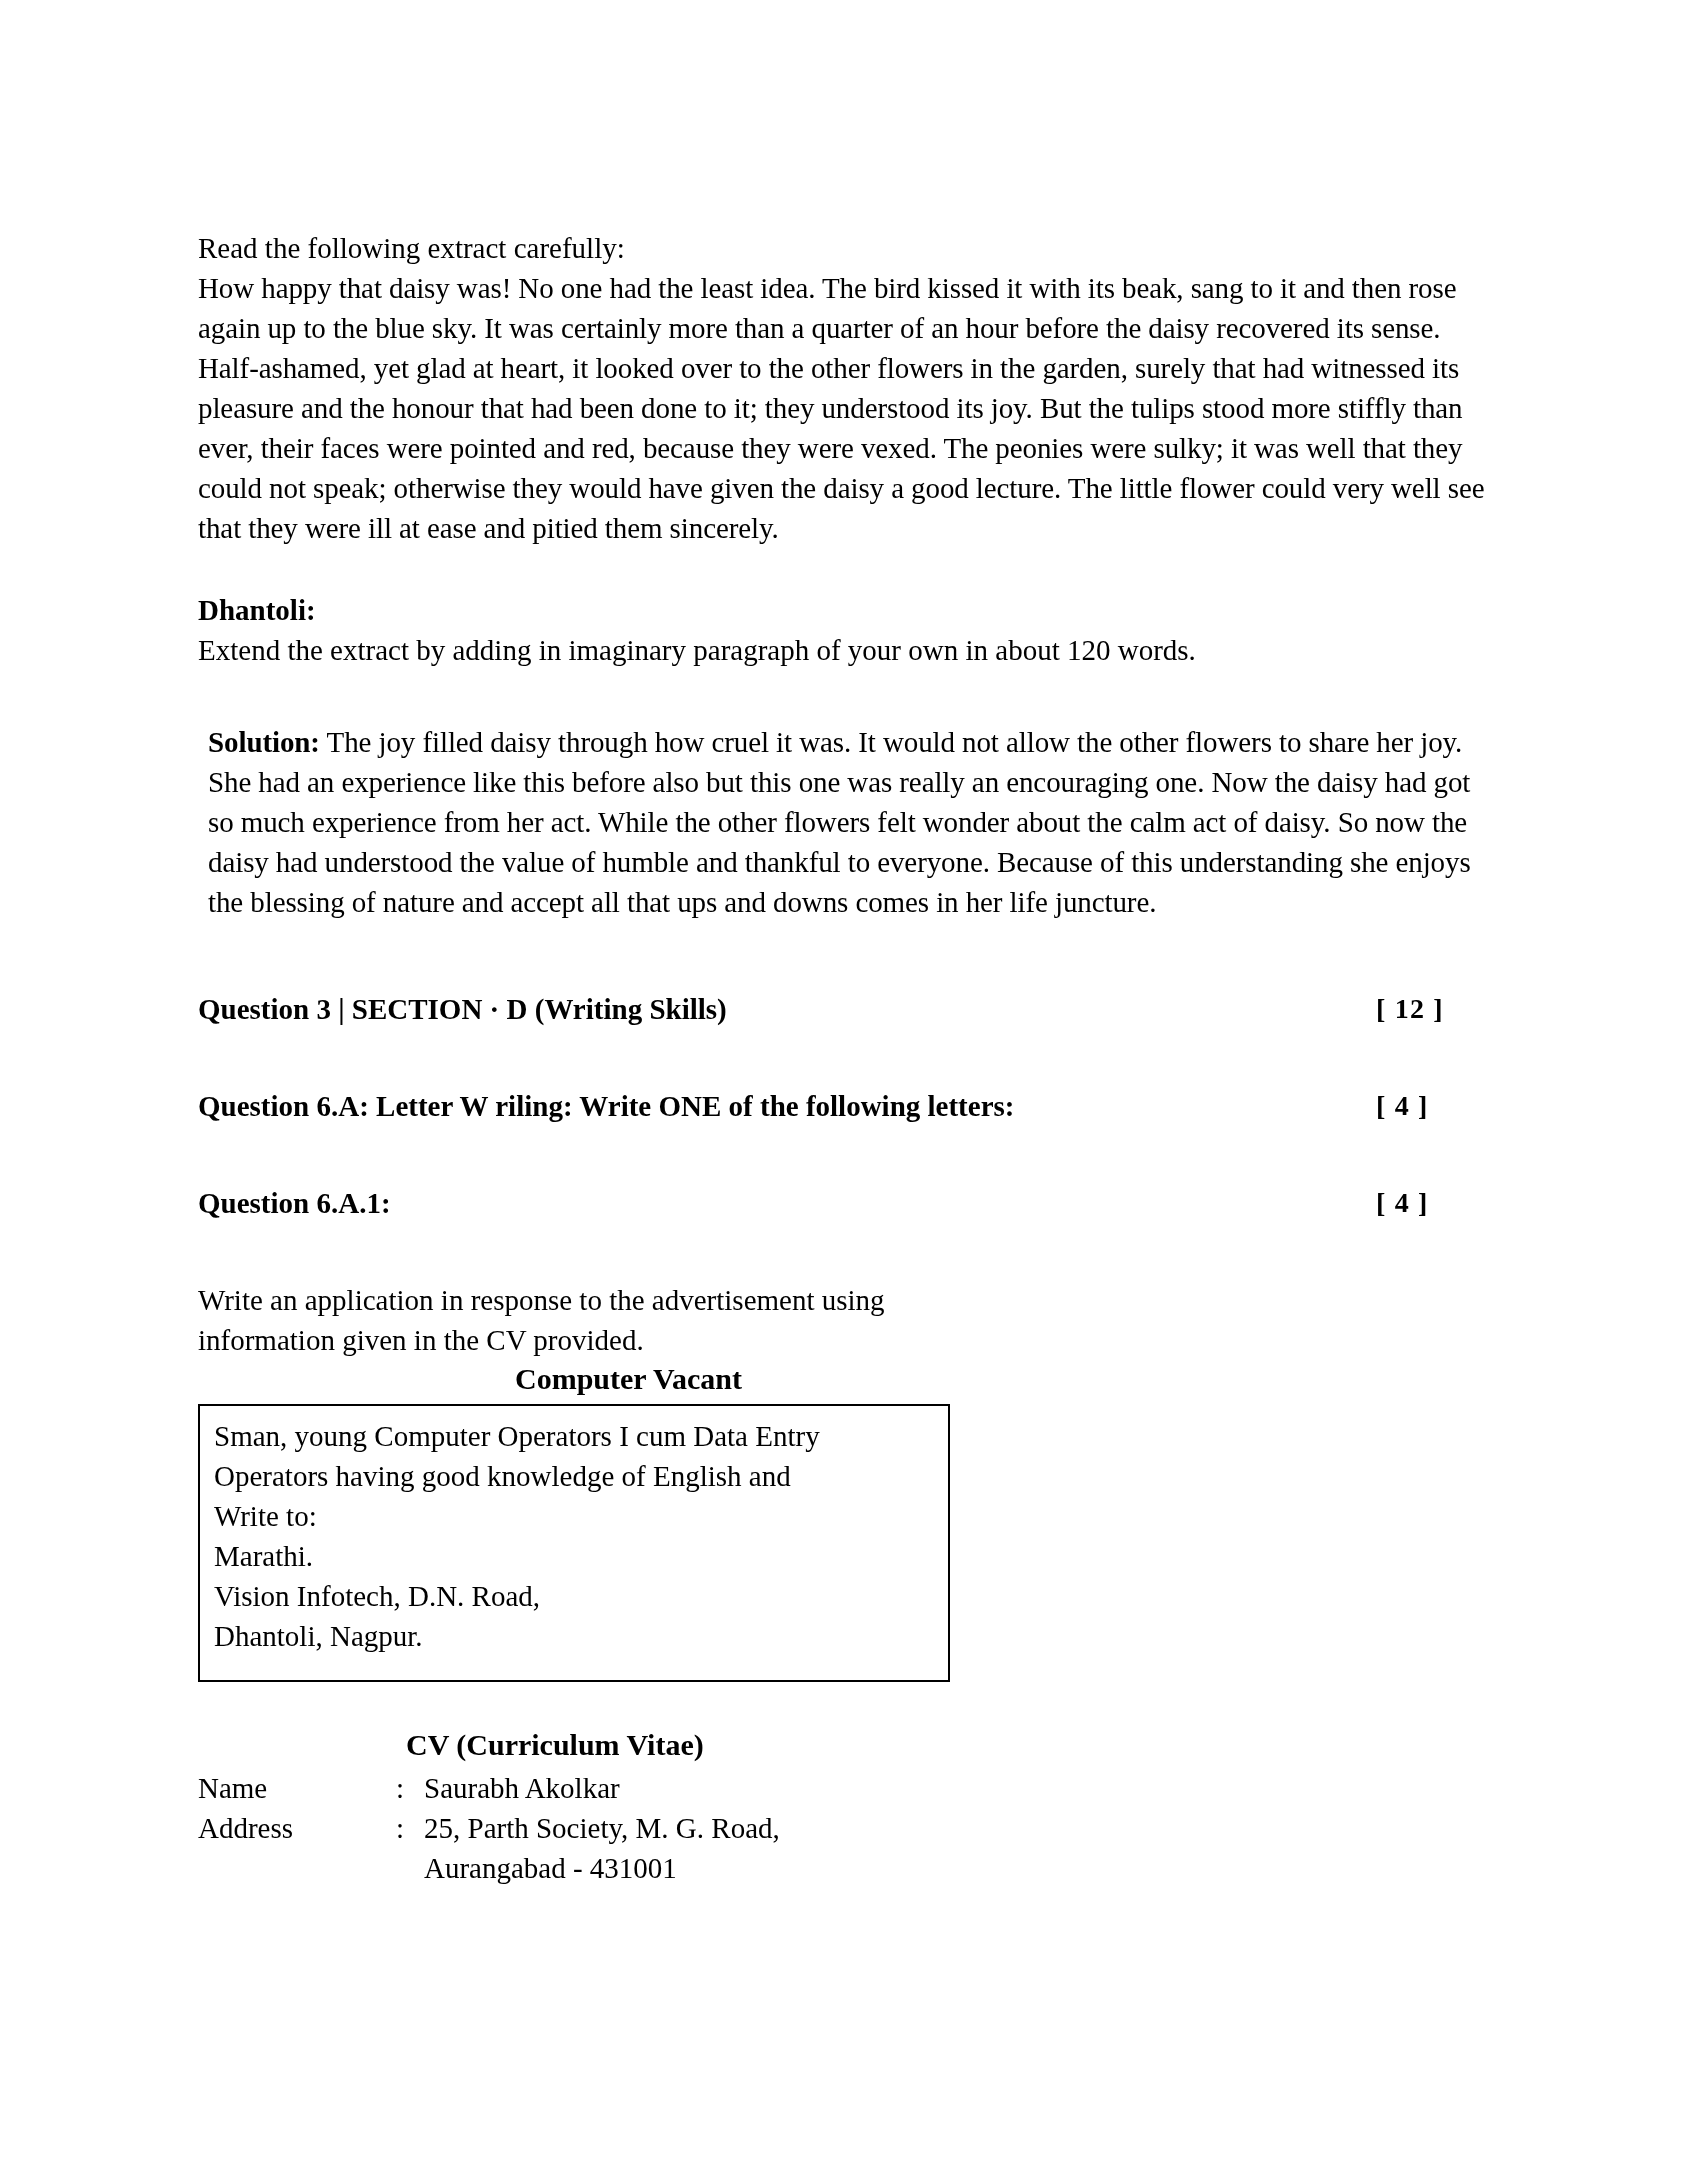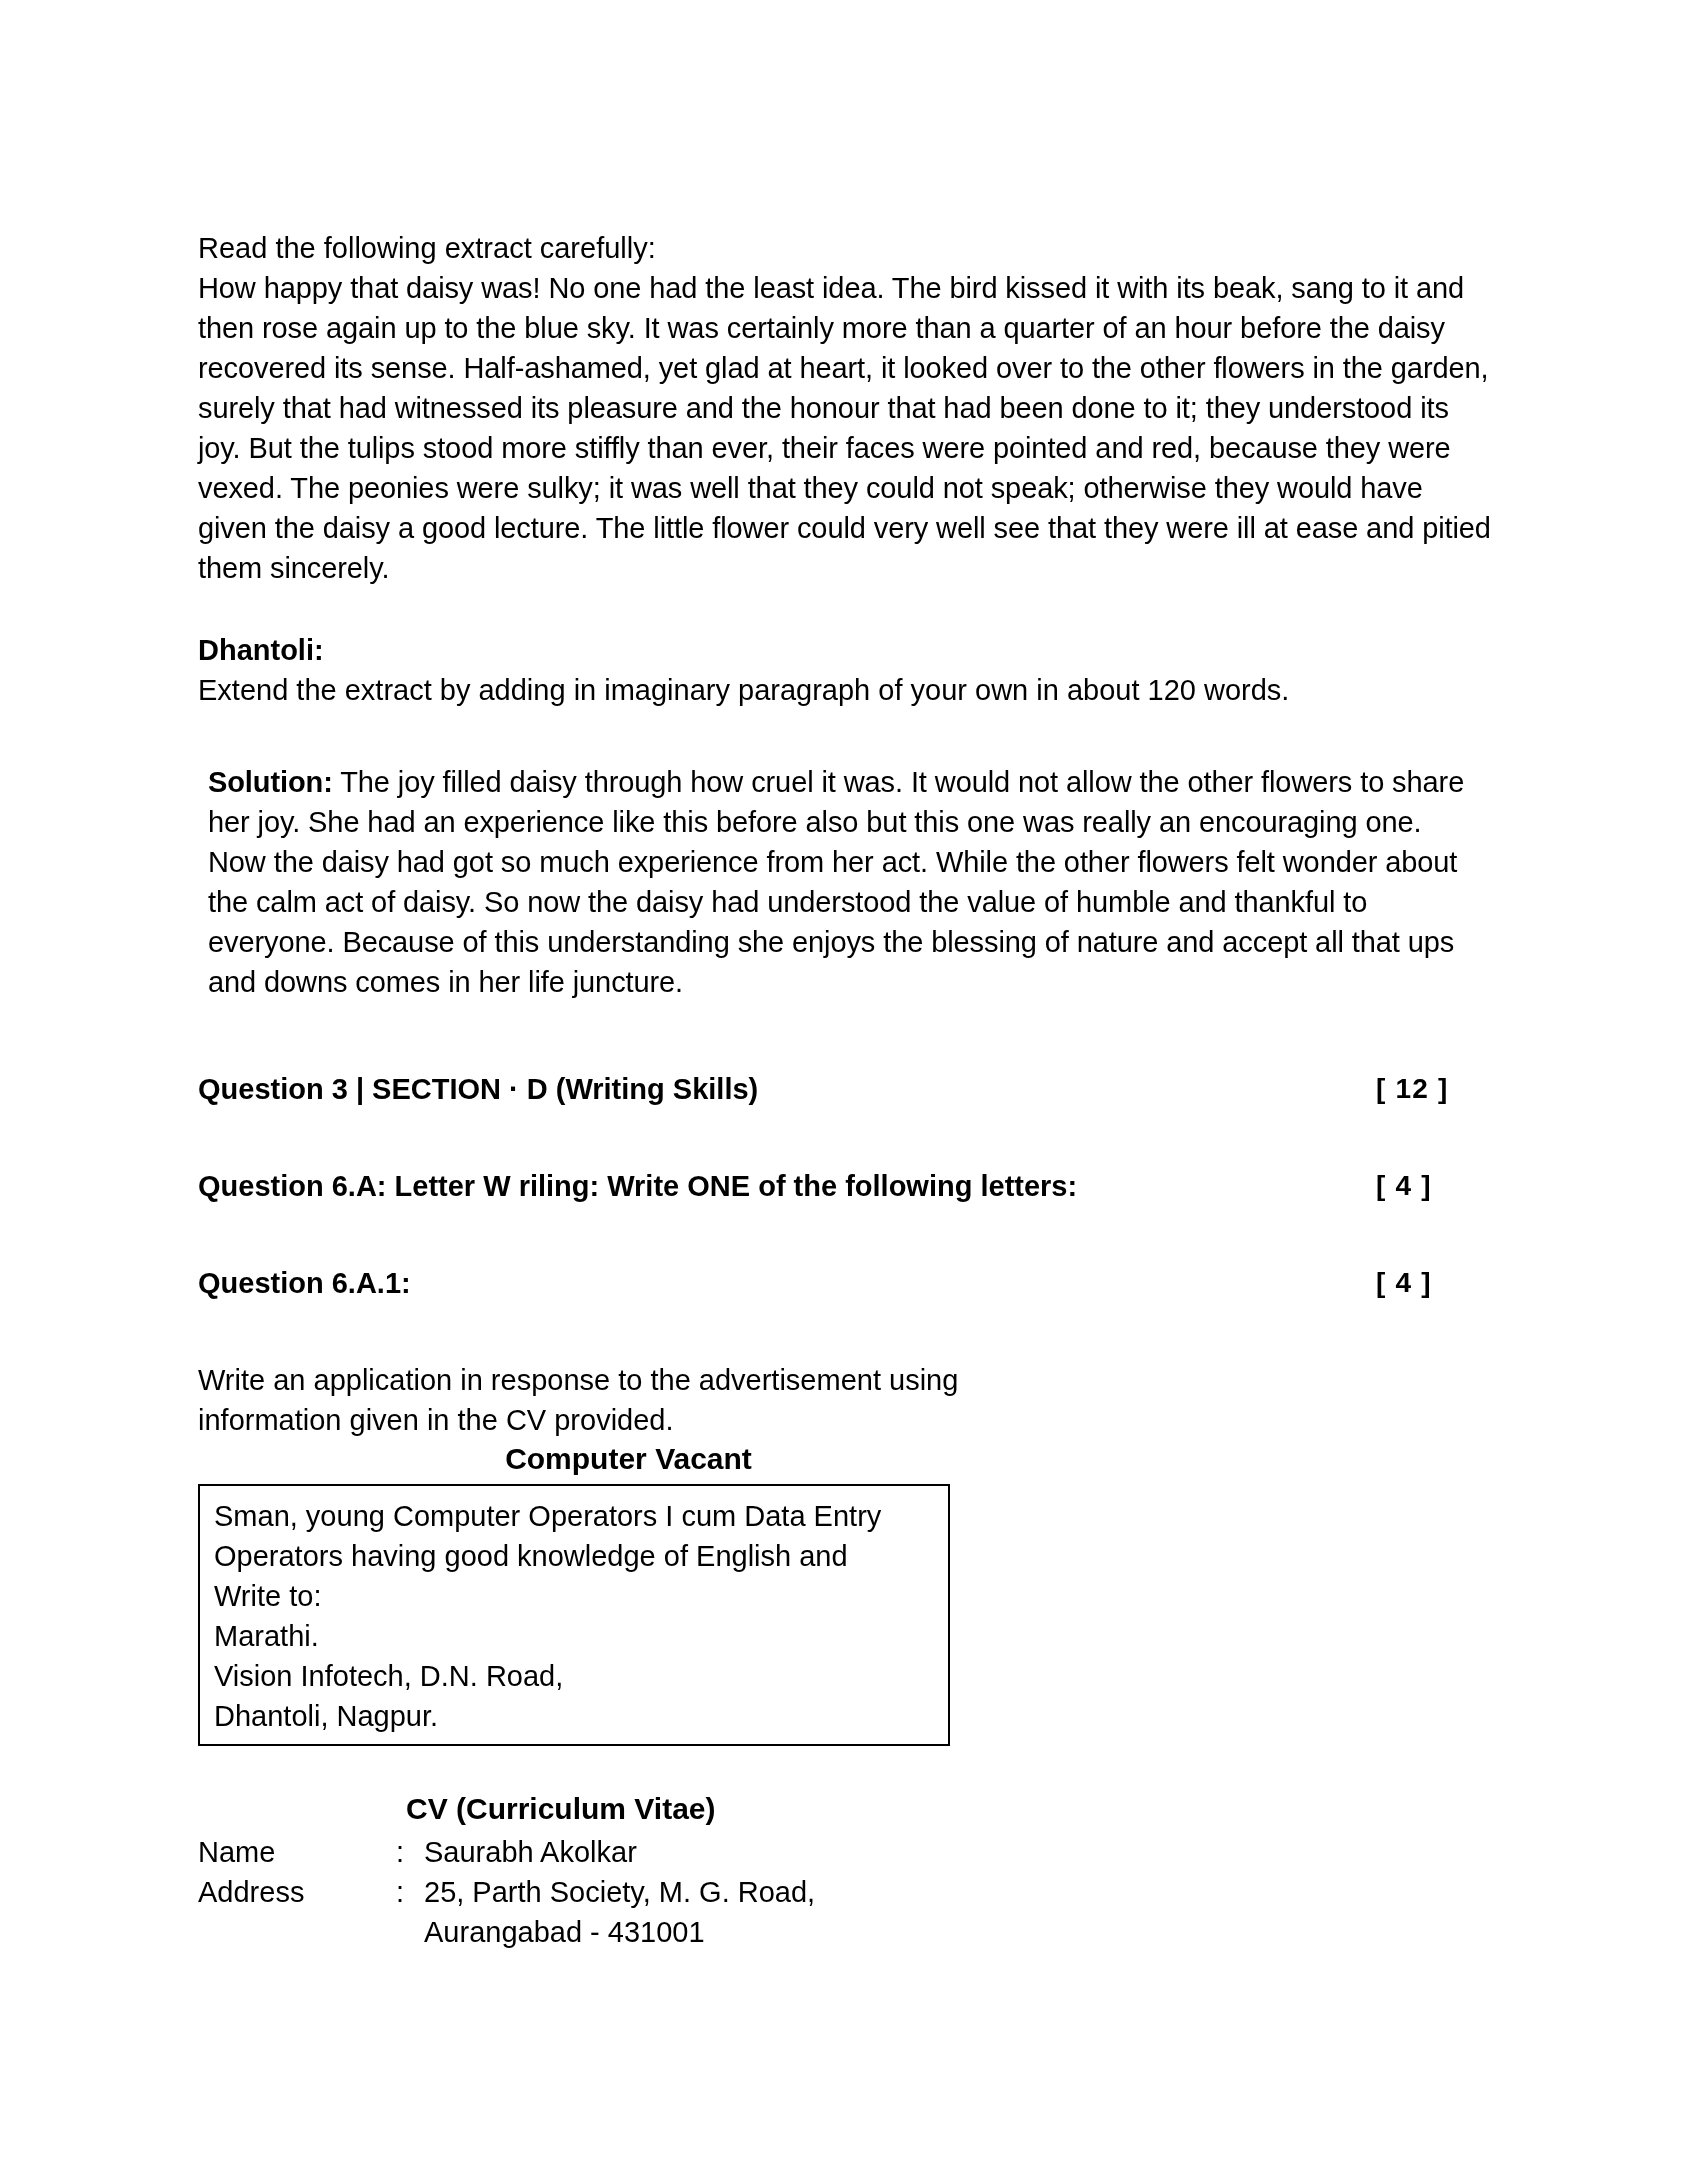--- a/index.html
+++ b/index.html
@@ -15,20 +15,21 @@
     position: relative;
     overflow: hidden;
   }
   .page {
     position: absolute;
     left: 0;
     top: 0;
     width: 1390px;
     height: 2178px;
     background: #ffffff;
+    font-family: Liberation Serif, serif;
   }
   .content {
     position: absolute;
     left: 198px;
     top: 228px;
     width: 1297px;
   }
 
   
   .para {
@@ -79,21 +80,21 @@
   .ad-title {
     font-size: 30px;
     font-weight: bold;
     text-align: center;
     line-height: 38px;
     margin: 0 0 6px 0;
     padding-left: 79px;
   }
   .ad-box {
     border: 2.5px solid #000000;
-    padding: 10px 14px 8px 14px;
+    padding: 10px 14px 24px 14px;
     width: 752px;
     box-sizing: border-box;
   }
   .ad-line {
     font-size: 29px;
     line-height: 40px;
     white-space: pre-wrap;
   }
 
   

